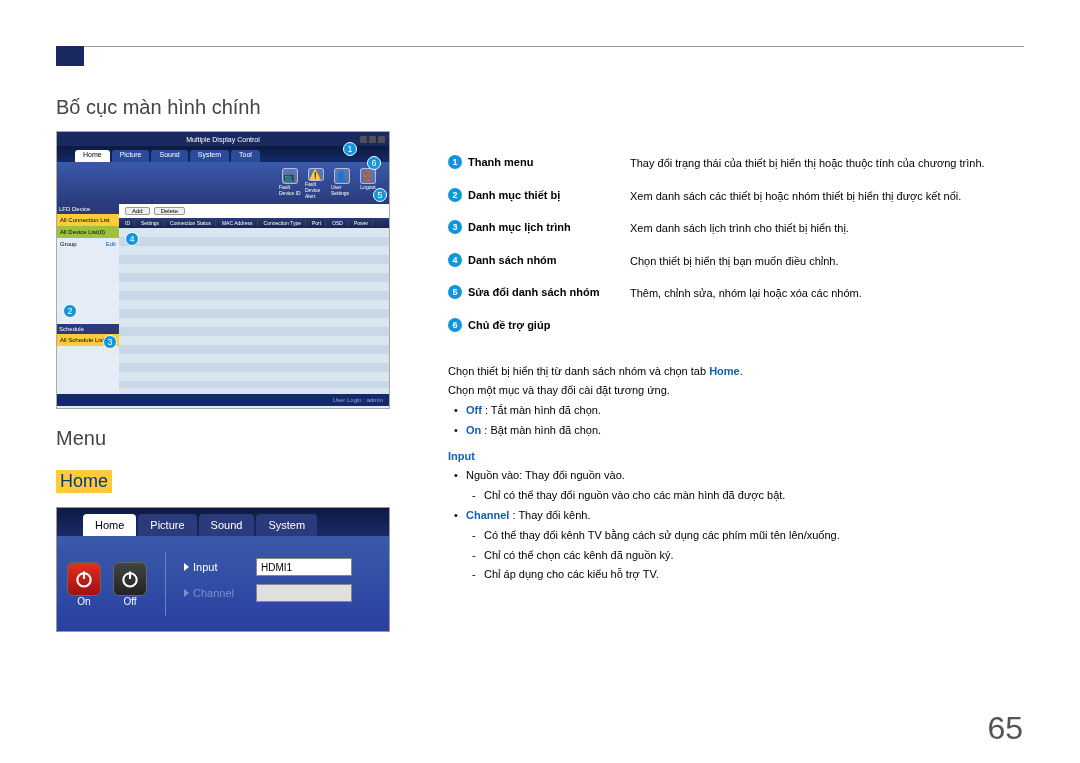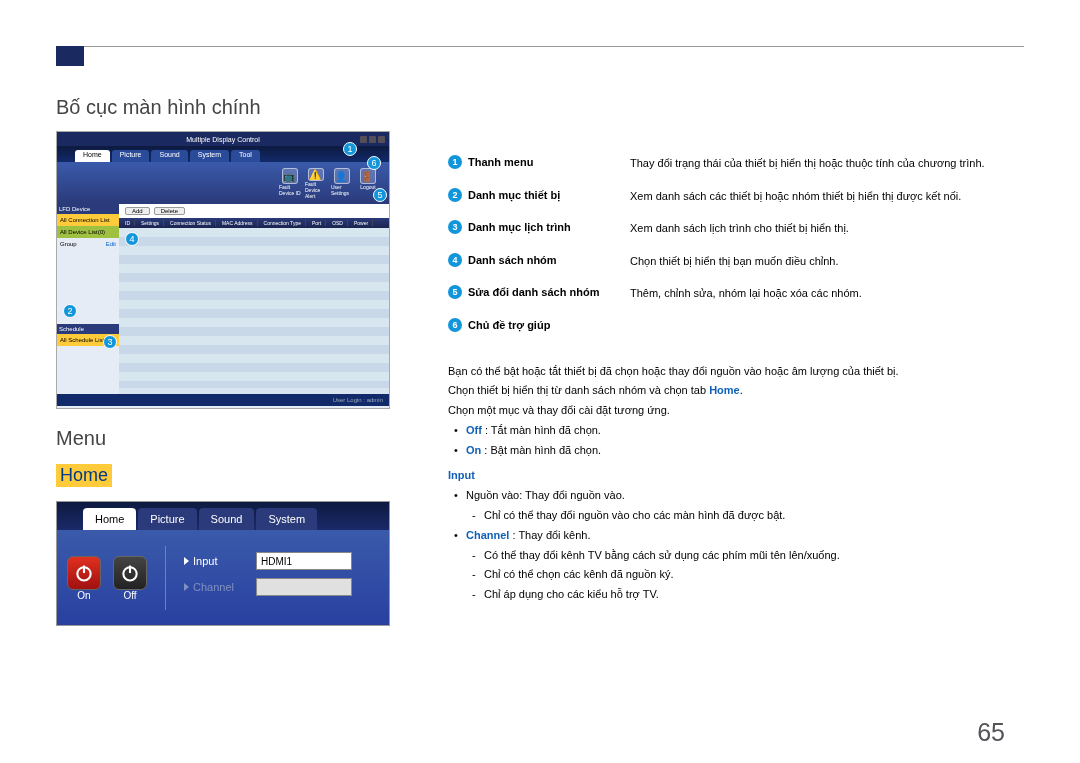--- a/index.html
+++ b/index.html
@@ -33,21 +33,21 @@
     position: absolute;
     left: 448px; top: 155px;
     right: 60px;
   }
   .title-main {
     font-size: 20px;
     color: #444;
     font-weight: 400;
     margin-bottom: 12px;
   }
-  .title-menu { font-size: 20px; color: #444; margin-top: 18px; margin-bottom: 14px;}
+  .title-menu { font-size: 20px; color: #444; margin-top: 18px; margin-bottom: 20px;}
   .home-highlight { background: #FFCB3B; color:#003b86; font-size:18px; padding:1px 4px; display:inline-block;}
   
   .mdc-window {
     width: 334px; height: 278px;
     border: 1px solid #aaa;
     background: linear-gradient(#e5ecf5,#e5ecf5);
     position: relative;
     overflow: hidden;
   }
   .mdc-titlebar {
@@ -95,21 +95,21 @@
   .desc-row{display:flex;gap:12px;margin-bottom:16px;align-items:flex-start;font-size:11px;}
   .desc-key{width:170px;display:flex;align-items:center;gap:6px;font-weight:bold;}
   .num-circle{width:14px;height:14px;border-radius:50%;background:#1296db;color:#fff;font-size:9px;display:flex;align-items:center;justify-content:center;flex-shrink:0;}
   .desc-val{flex:1;line-height:1.5;}
   .right-body{margin-top:30px;line-height:1.8;font-size:11px;}
   .right-body .accent{color:#1060b8;font-weight:bold;}
   .sub-bullet{padding-left:18px;position:relative;}
   .sub-bullet::before{content:"•";position:absolute;left:6px;}
   .dash-bullet{padding-left:36px;position:relative;}
   .dash-bullet::before{content:"-";position:absolute;left:24px;}
-  .page-num{position:absolute;bottom:16px;right:75px;font-size:25px;color:#555258;}
+  .page-num{position:absolute;bottom:16px;right:57px;font-size:32px;color:#555258;}
 </style>
 </head>
 <body>
 
 <div class="header-bar"></div>
 <div class="header-square"></div>
 
 <div class="left-col">
   <div class="title-main">Bố cục màn hình chính</div>
 
@@ -279,21 +279,20 @@
       <div class="desc-val">Thêm, chỉnh sửa, nhóm lại hoặc xóa các nhóm.</div>
     </div>
   <div class="desc-row">
       <div class="desc-key">
         <span class="num-circle">6</span>
         <span>Chủ đề trợ giúp</span>
       </div>
     </div>
 
   <div class="right-body">
-    <div>Bạn có thể bật hoặc tắt thiết bị đã chọn hoặc thay đổi nguồn vào hoặc âm lượng của thiết bị.</div>
     <div><span>Chọn thiết bị hiển thị từ danh sách nhóm và chọn tab </span><span class="accent">Home</span><span>.</span></div>
     <div>Chọn một mục và thay đổi cài đặt tương ứng.</div>
     <div class="sub-bullet"><span class="accent">Off</span><span> : Tắt màn hình đã chọn.</span></div>
     <div class="sub-bullet"><span class="accent">On</span><span> : Bật màn hình đã chọn.</span></div>
     <div class="accent" style="margin-top:6px;">Input</div>
     <div class="sub-bullet">Nguồn vào: Thay đổi nguồn vào.</div>
     <div class="dash-bullet">Chỉ có thể thay đổi nguồn vào cho các màn hình đã được bật.</div>
     <div class="sub-bullet"><span class="accent">Channel</span><span> : Thay đổi kênh.</span></div>
     <div class="dash-bullet">Có thể thay đổi kênh TV bằng cách sử dụng các phím mũi tên lên/xuống.</div>
     <div class="dash-bullet">Chỉ có thể chọn các kênh đã nguồn ký.</div>

